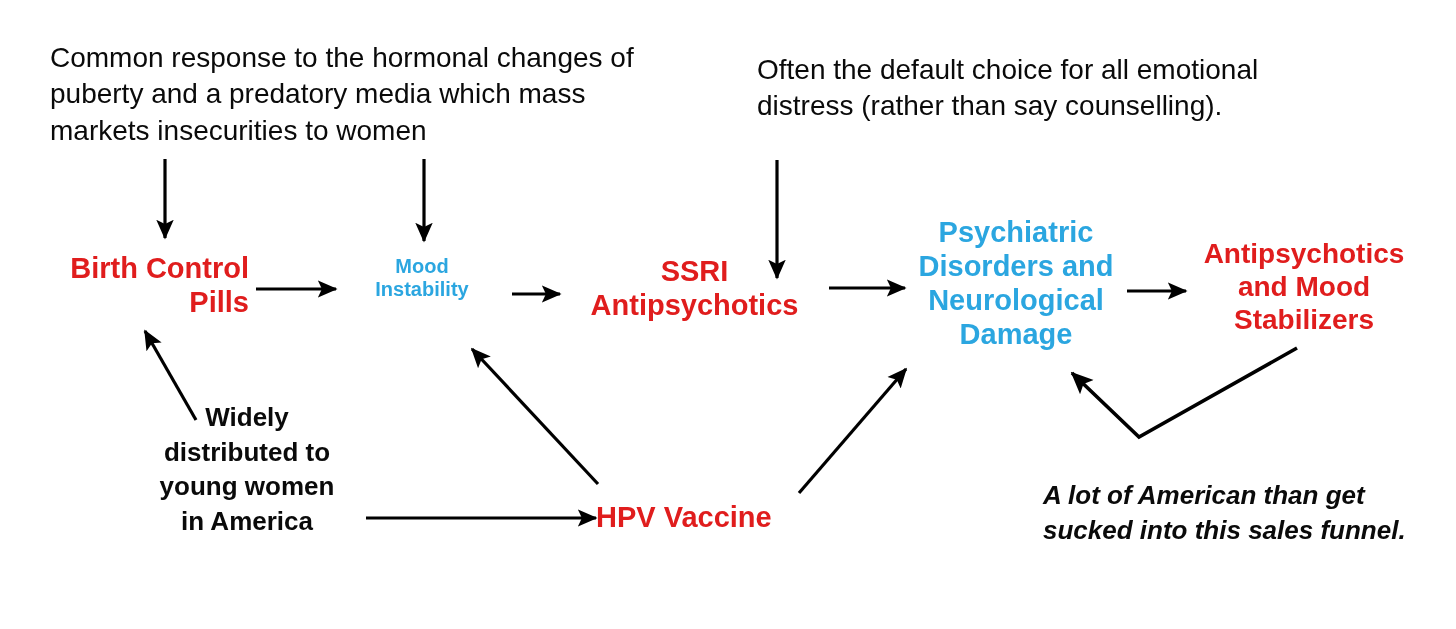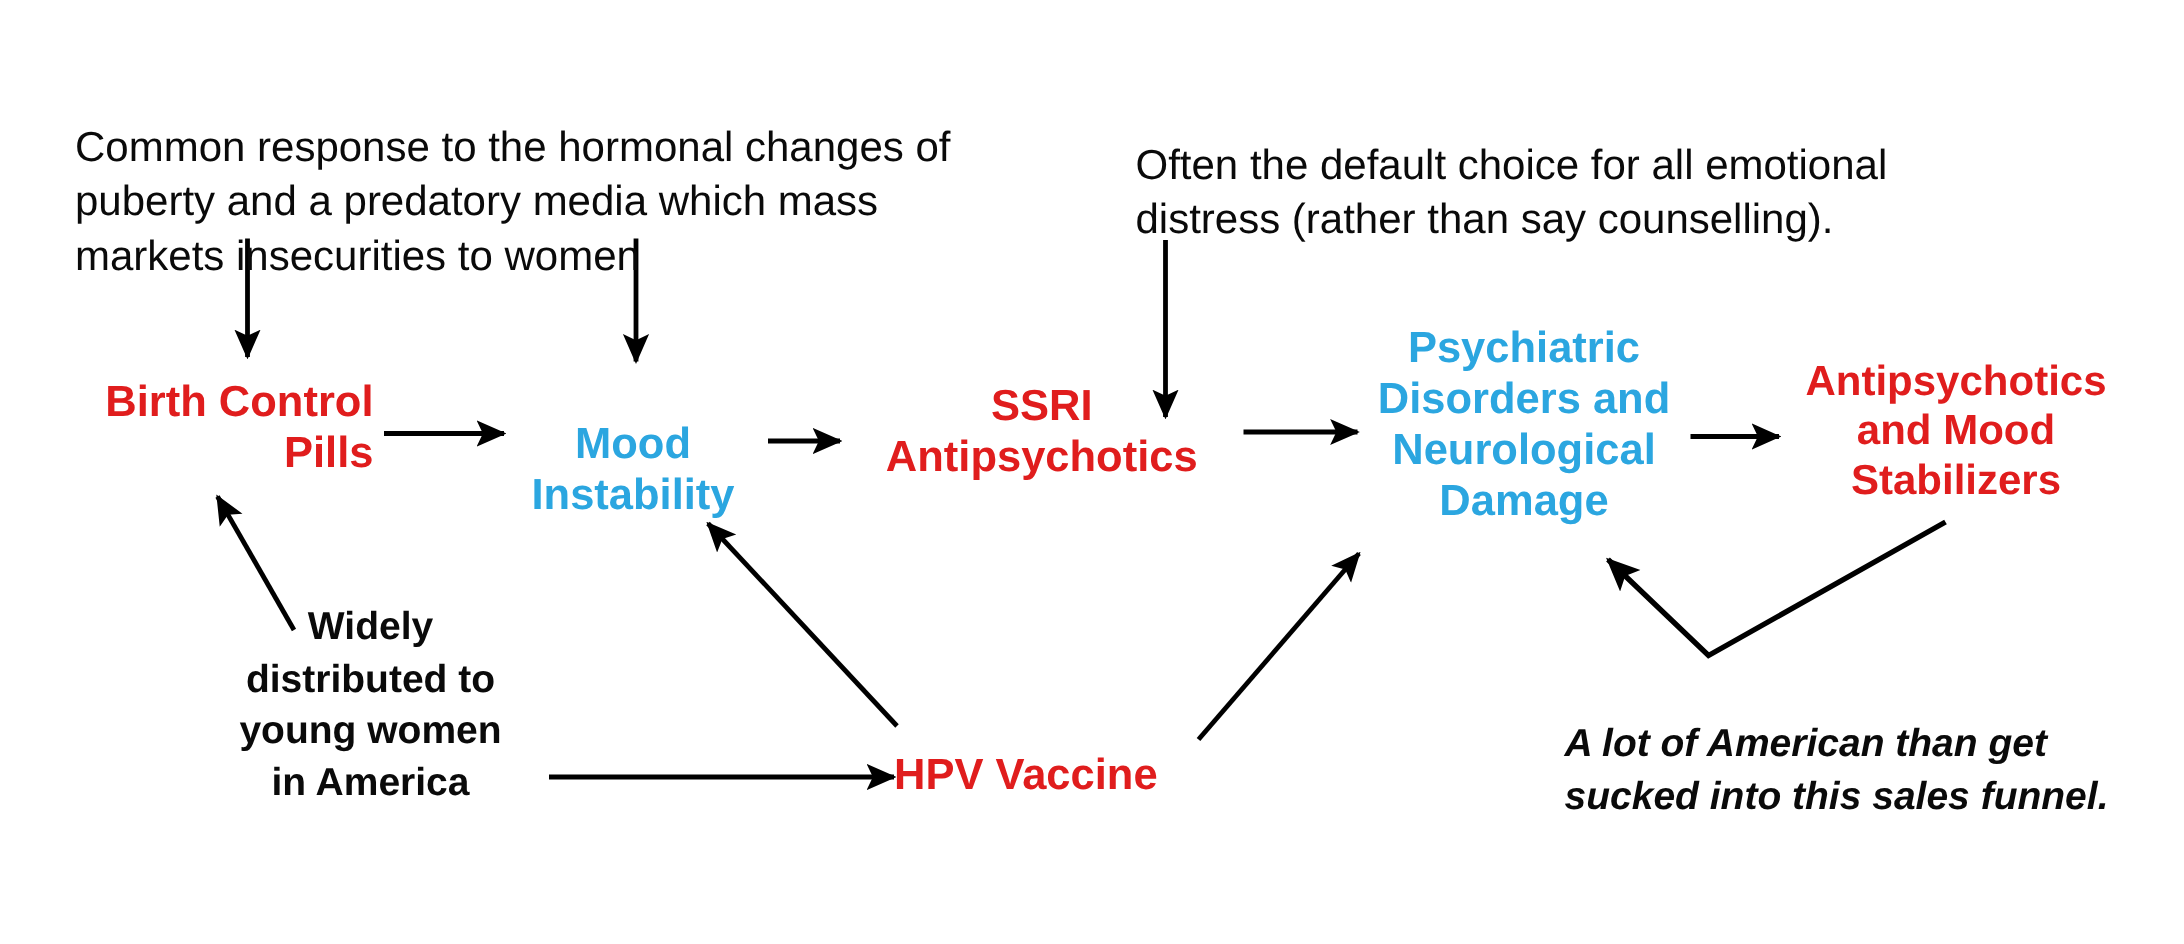--- a/index.html
+++ b/index.html
@@ -38,38 +38,37 @@
 
   .annot {
     position: absolute;
     color: #0a0a0a;
     line-height: 1.30;
     white-space: pre-line;
   }
   .annot-plain {
     font-weight: 400;
     font-size: 28px;
-    margin-top: 40px;
   }
   .annot-bold {
     font-weight: bold;
     font-size: 26px;
     text-align: center;
     line-height: 1.33;
   }
   .annot-italic {
     font-weight: bold;
     font-style: italic;
     font-size: 26px;
     line-height: 1.33;
   }
 
   
   #node-birth-control-pills { left: 37px;   top: 252px; width: 212px; font-size: 29px; text-align: right; }
-  #node-mood-instability    { left: 332px;  top: 255px; width: 180px; font-size: 29px; margin-top: 25px; }
+  #node-mood-instability    { left: 332px;  top: 255px; width: 180px; font-size: 20px; }
   #node-ssri                { left: 568px;  top: 255px; width: 253px; font-size: 29px; }
   #node-psychiatric         { left: 906px;  top: 216px; width: 220px; font-size: 29px; }
   #node-antipsychotics      { left: 1190px; top: 238px; width: 228px; font-size: 28px; }
   #node-hpv-vaccine         { left: 596px;  top: 501px; width: 200px; font-size: 29px; text-align: left; }
 
   
   #annot-puberty   { left: 50px;   top: 40px;  width: 600px; }
   #annot-default   { left: 757px;  top: 52px;  width: 560px; }
   #annot-widely    { left: 148px;  top: 400px; width: 198px; }
   #annot-funnel    { left: 1043px; top: 478px; width: 410px; }

